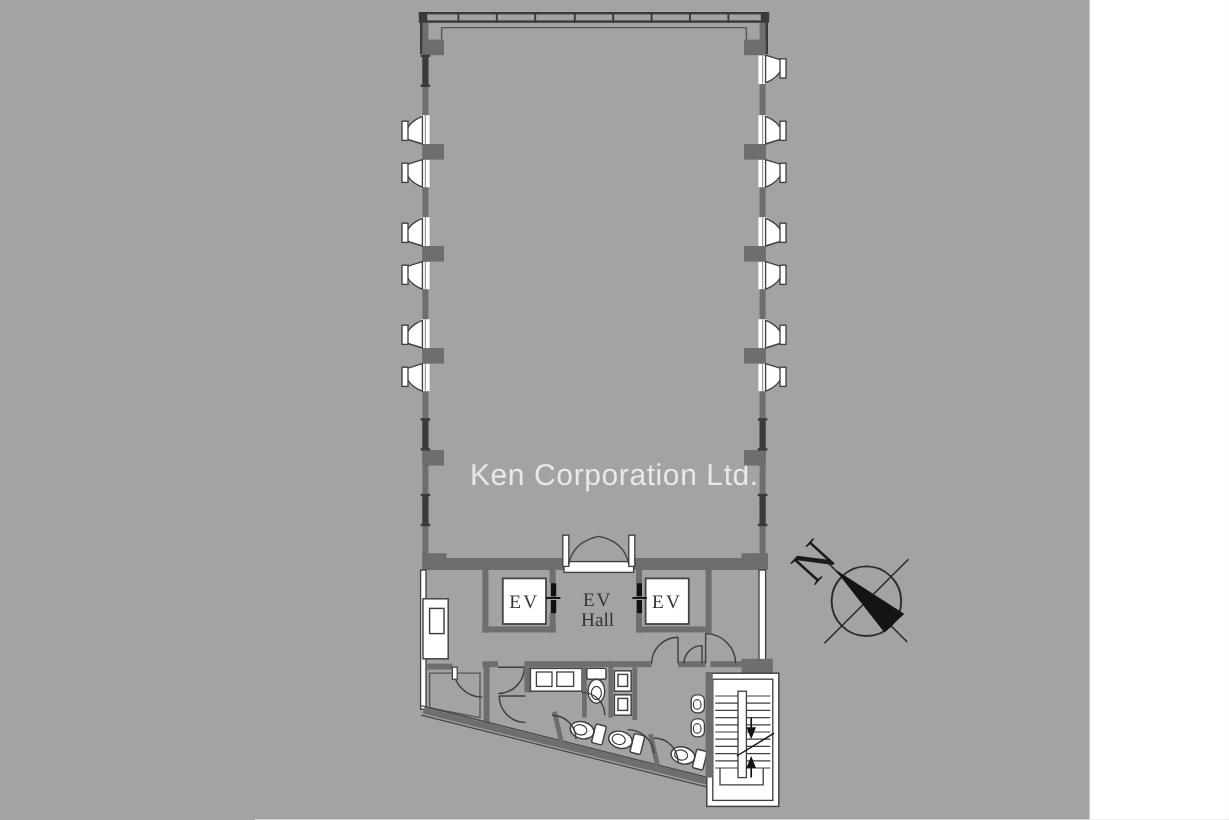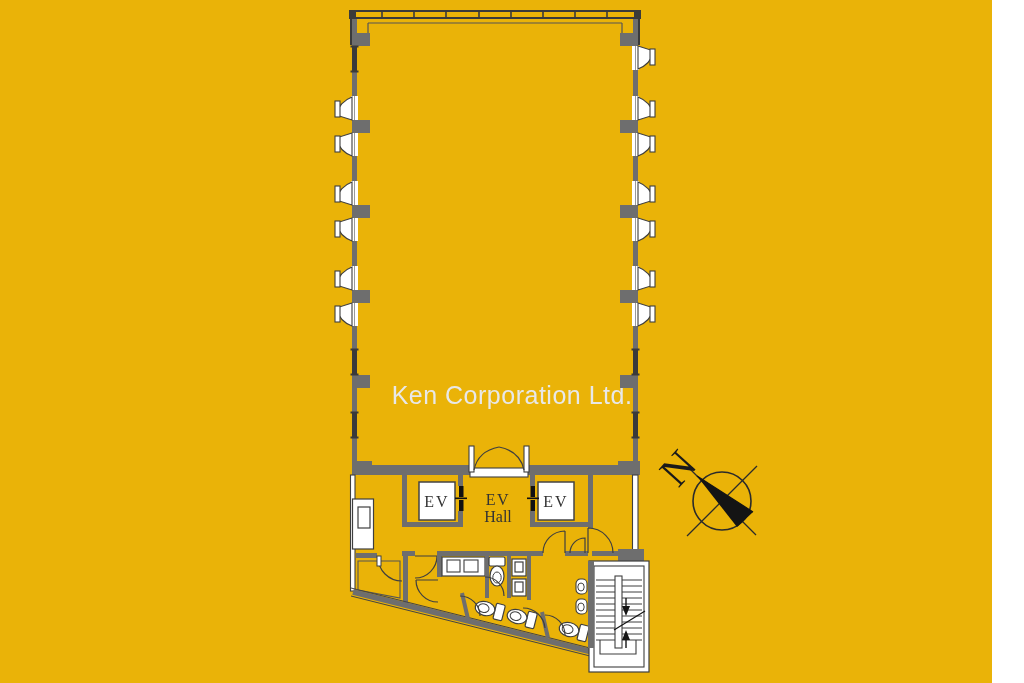--- a/index.html
+++ b/index.html
@@ -1,16 +1,16 @@
 <!DOCTYPE html>
 <html><head>
 <meta charset="utf-8">
 <style>
   html,body{margin:0;padding:0;background:#ffffff;}
-  .canvas{position:relative;width:992px;height:683px;background:#eab308;overflow:hidden;
+  .canvas{position:relative;width:908px;height:683px;background:#a3a3a3;overflow:hidden;
           font-family:"Liberation Sans",sans-serif;}
   svg text{user-select:none;}
   .serif{font-family:"Liberation Serif","DejaVu Serif",serif;}
   .wm{font-family:"Liberation Sans","DejaVu Sans",sans-serif;}
 </style>
 </head>
 <body>
 
 <div class="canvas">
 <svg width="1024" height="683" viewBox="0 0 1024 683">

